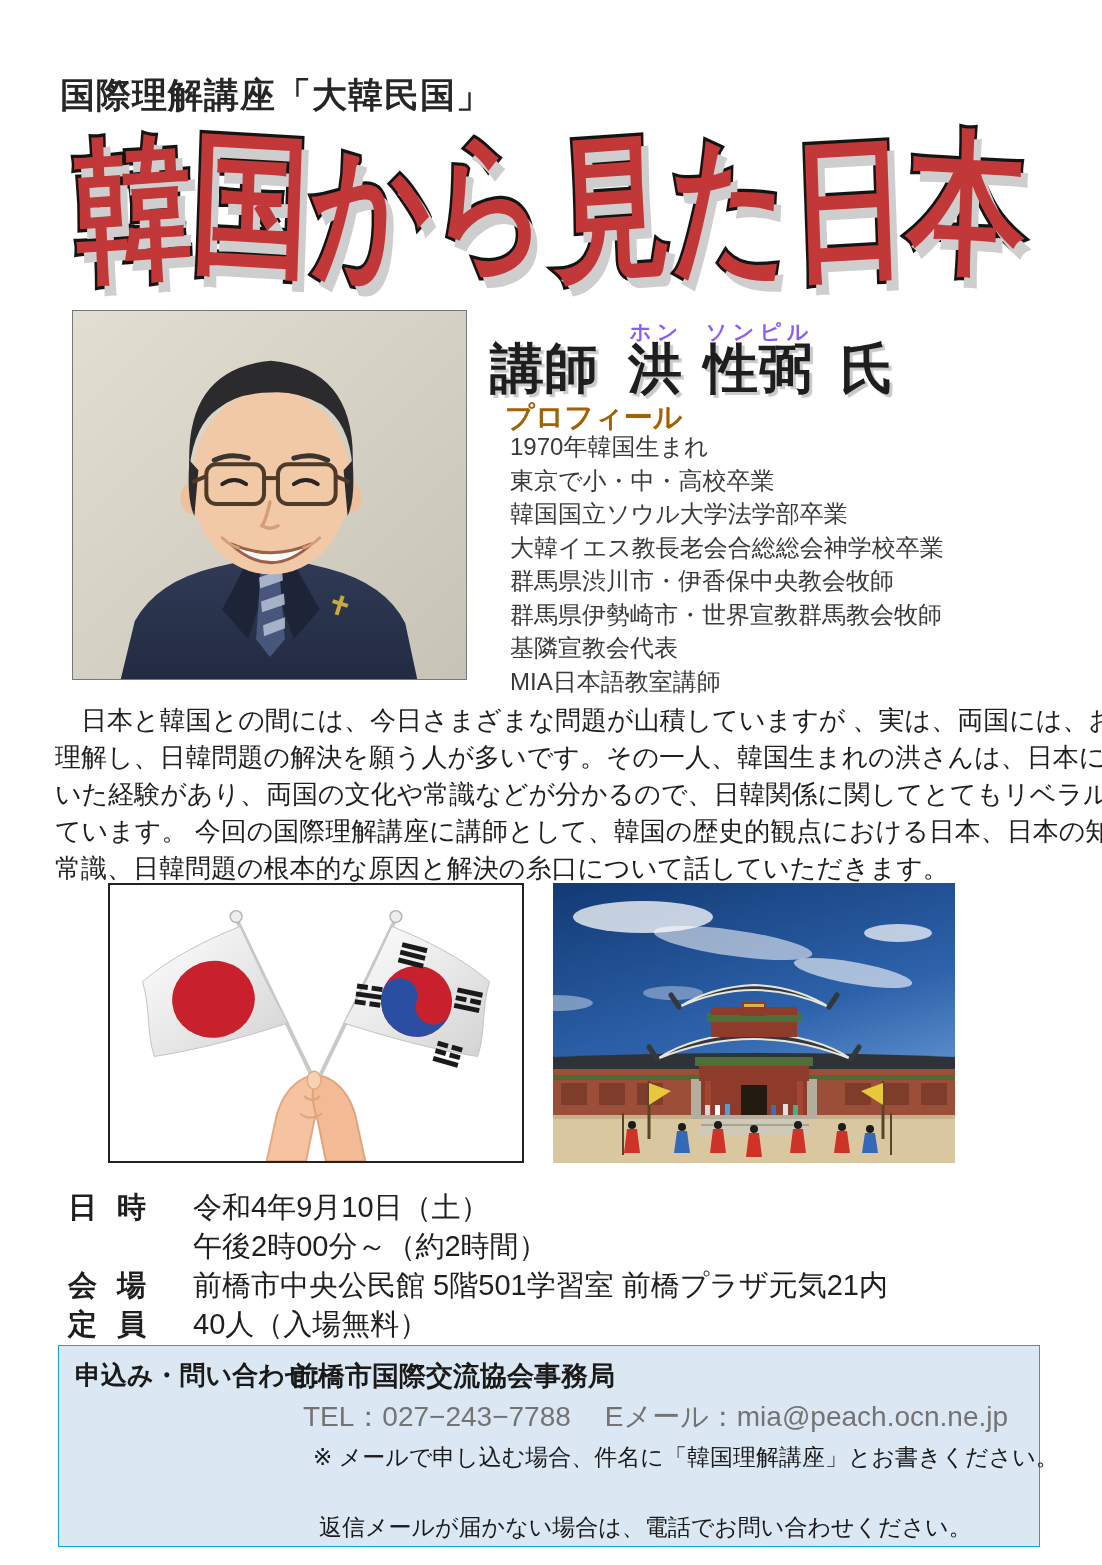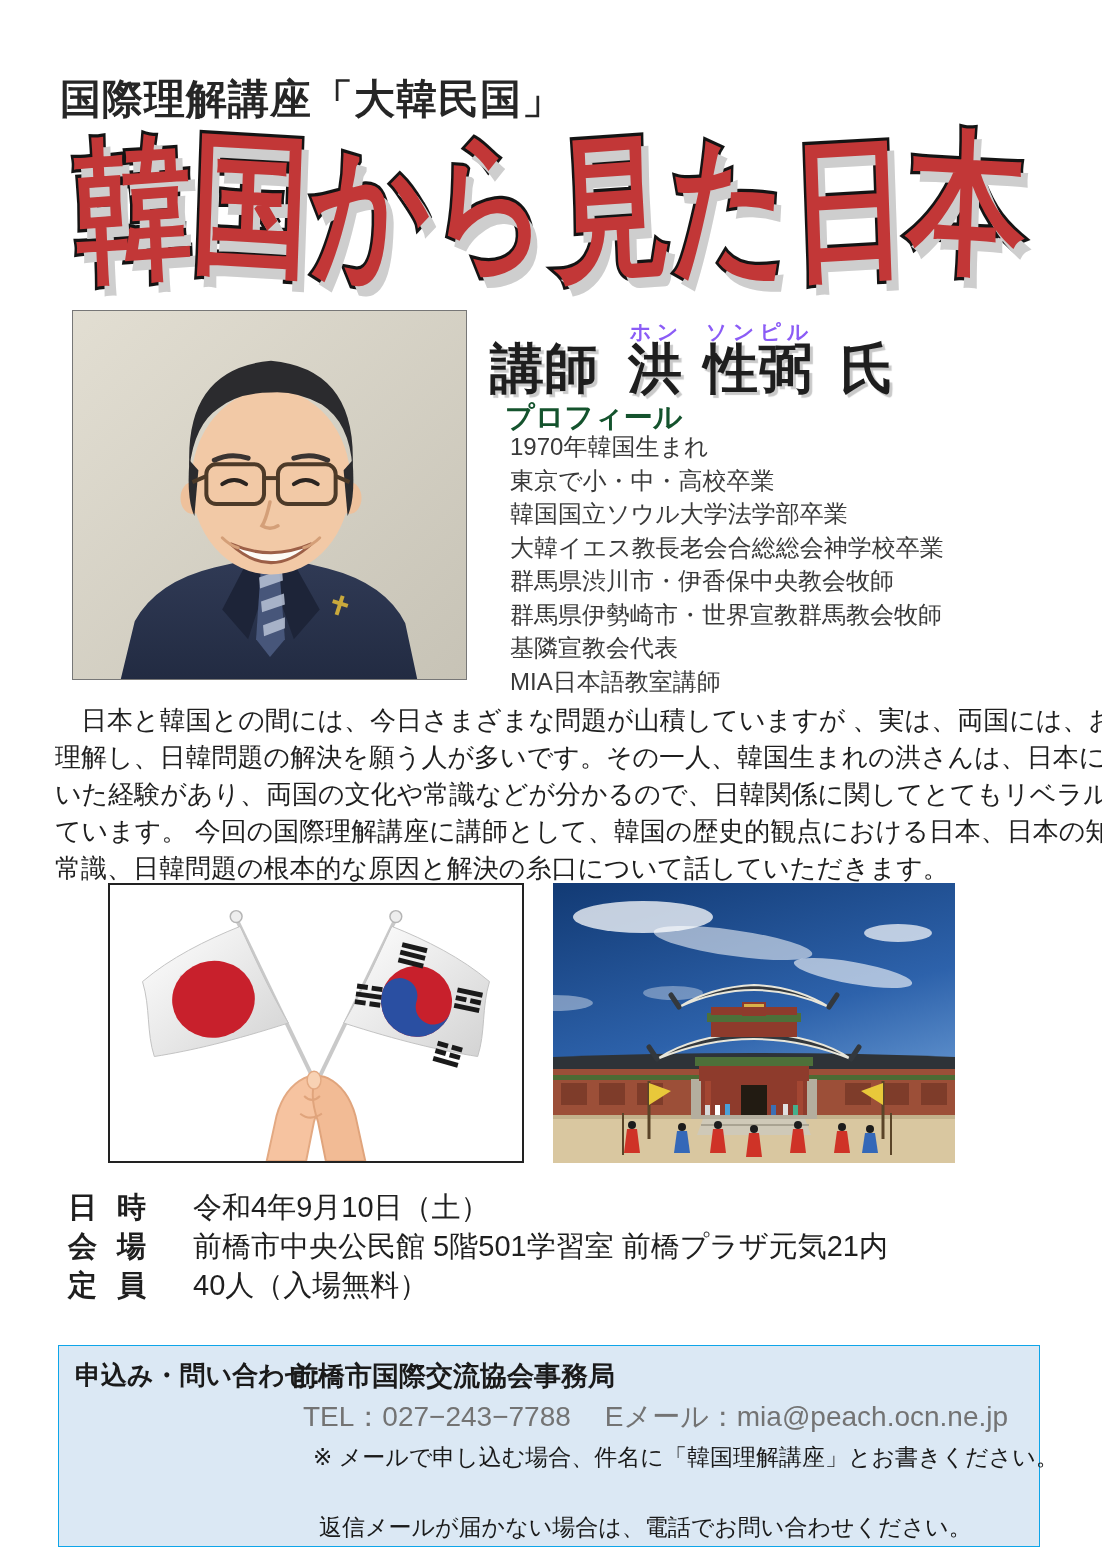--- a/index.html
+++ b/index.html
@@ -2,21 +2,21 @@
 <html lang="ja"><head>
 <meta charset="utf-8">
 <style>
   html,body{margin:0;padding:0;background:#ffffff;}
   .page{
     position:relative;width:1102px;height:1565px;margin:0 auto;background:#ffffff;
     font-family:"Liberation Sans","DejaVu Sans",sans-serif;color:#222;overflow:hidden;
   }
   
   .course-heading{
-    position:absolute;left:60px;top:72px;font-size:41px;font-weight:800;color:#262626;
+    position:absolute;left:60px;top:72px;font-size:35px;font-weight:800;color:#262626;
     letter-spacing:1px;white-space:nowrap;
   }
   .main-title{
     position:absolute;left:74px;top:128px;width:940px;height:170px;
     display:flex;justify-content:space-between;align-items:flex-start;
     font-size:118px;font-weight:900;color:#c23737;white-space:nowrap;
     -webkit-text-stroke:5px #141414;paint-order:stroke fill;
     text-shadow:7px 8px 0 #cecece;
     transform:scaleY(1.30);transform-origin:top left;line-height:1;
   }
@@ -39,21 +39,21 @@
     position:absolute;left:490px;top:322px;white-space:nowrap;
     font-size:54px;font-weight:800;color:#1e1e1e;
     text-shadow:3px 3px 1px #c9c9c9;
   }
   .lecturer-line ruby{ruby-position:over;}
   .lecturer-line rt{font-size:21px;font-weight:700;letter-spacing:2px;text-shadow:none;color:#8b5cf6;}
   .lect-label{margin-right:30px;}
   .r-hong{margin-right:22px;}
   .honorific{margin-left:28px;}
   .profile-heading{
-    position:absolute;left:505px;top:398px;font-size:29px;font-weight:700;color:#14532d;
+    position:absolute;left:505px;top:398px;font-size:29px;font-weight:700;color:#a16207;
   }
   .profile-list{position:absolute;left:510px;top:430px;font-size:24px;color:#3a3a3a;line-height:33.5px;}
   .profile-list div{white-space:nowrap;}
   
   .intro{
     position:absolute;left:55px;top:702px;width:1000px;font-size:26px;font-weight:500;
     color:#1f1f1f;line-height:37px;
   }
   .intro div{white-space:nowrap;}
   
@@ -367,20 +367,24 @@
       </g>
     </svg>
   </div>
 
   <div class="schedule">
     <div class="row">
       <span class="lbl">日 時</span>
       <span class="val">令和4年9月10日（土）</span>
     </div>
     <div class="row">
+      <span class="lbl"></span>
+      <span class="val">午後2時00分～（約2時間）</span>
+    </div>
+    <div class="row">
       <span class="lbl">会 場</span>
       <span class="val">前橋市中央公民館  5階501学習室  前橋プラザ元気21内</span>
     </div>
     <div class="row">
       <span class="lbl">定 員</span>
       <span class="val">40人（入場無料）</span>
     </div>
   </div>
 
   <div class="contact-box">

